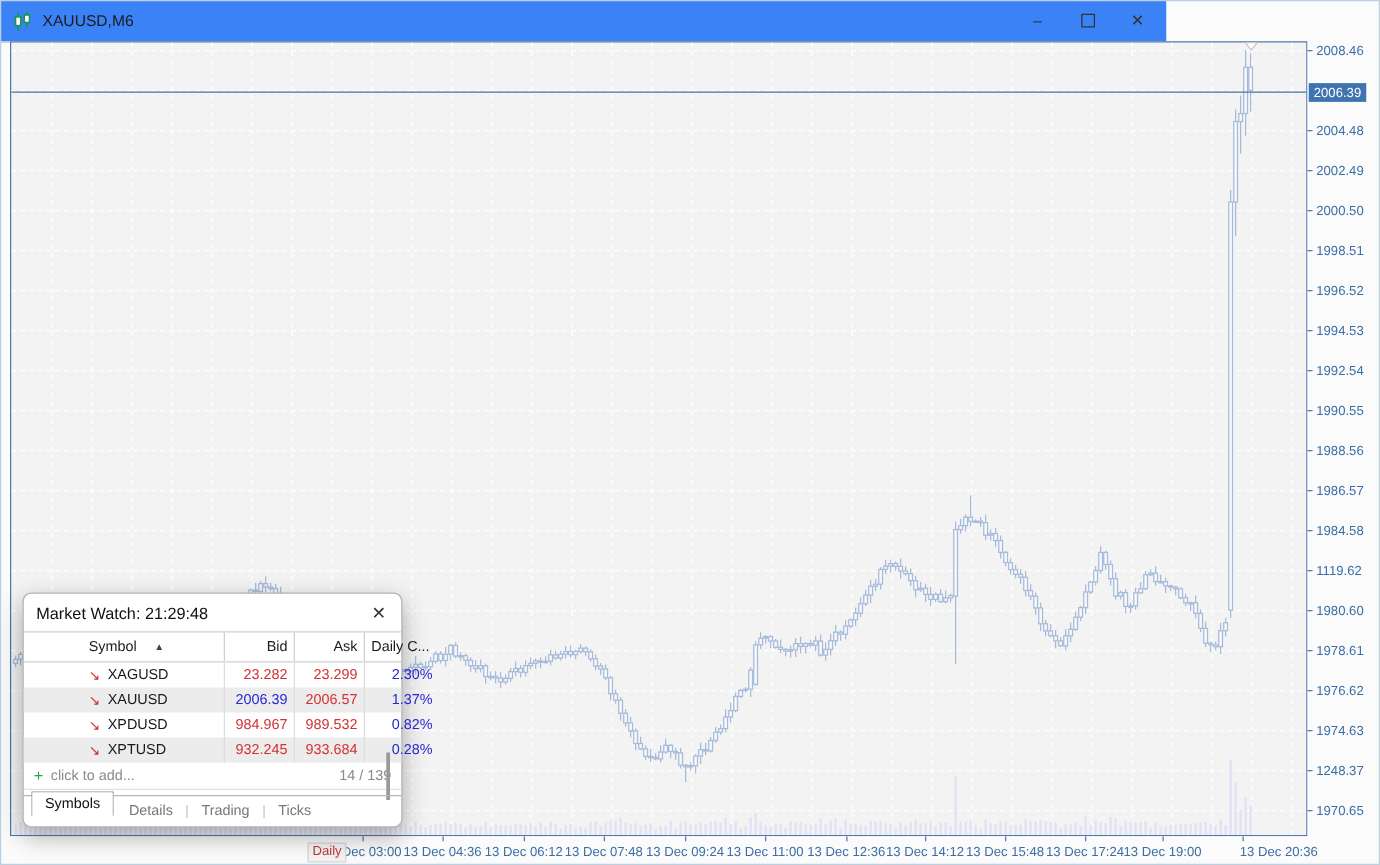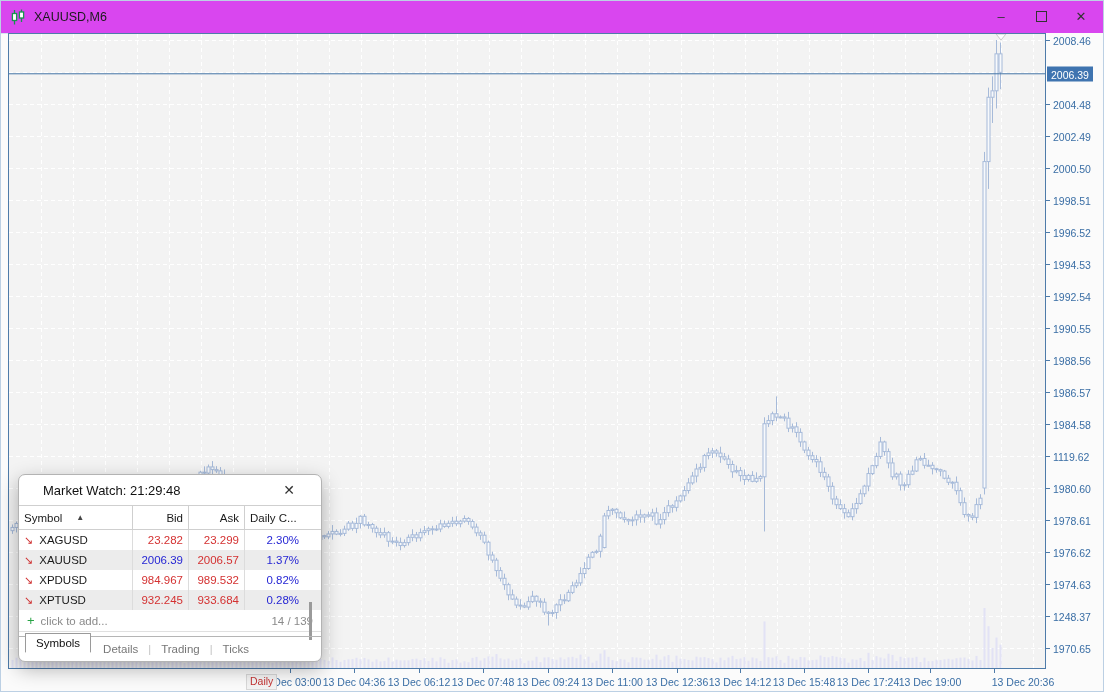--- a/index.html
+++ b/index.html
@@ -6,22 +6,22 @@
   body{
     width:1104px;height:692px;overflow:hidden;position:relative;
     background:#fbfbfb;
     font-family:"Liberation Sans", sans-serif;
     -webkit-font-smoothing:antialiased;
   }
   .outer-border{position:absolute;inset:0;border:1px solid #bcd0e4;pointer-events:none;z-index:50;}
 
   
   .titlebar{
-    position:absolute;left:0;top:0;width:1104px;height:33px;
-    background:#d946ef;border-bottom:1px solid #d4e4f2;
+    position:absolute;left:0;top:0;width:933px;height:33px;
+    background:#3b82f6;border-bottom:1px solid #d4e4f2;
     display:flex;align-items:center;
   }
   .titlebar .app-icon{width:16px;height:16px;margin-left:10px;margin-right:8px;}
   .titlebar .title{font-size:12.5px;color:#1b1b1b;}
   .titlebar .spacer{flex:1;}
   .win-btn{
     width:34px;height:26px;display:flex;align-items:center;justify-content:center;
     color:#333;font-size:13px;margin-right:6px;cursor:default;
   }
   .win-btn.max{font-size:11px;}
@@ -62,29 +62,29 @@
   }
 
   
   .mw-panel{
     position:absolute;left:18px;top:474px;width:304px;height:188px;
     background:#ffffff;border:1px solid #b3b3b3;border-radius:7px;
     box-shadow:0 7px 20px rgba(0,0,0,0.30);z-index:20;
     display:flex;flex-direction:column;box-sizing:border-box;
   }
   .mw-title{
-    height:30px;display:flex;align-items:center;padding:0 24px;
+    height:30px;display:flex;align-items:center;padding:0 10px;
     font-size:13px;color:#111;
   }
   .mw-title .t{flex:1;}
   .mw-close{font-size:14px;color:#333;cursor:default;padding:0 2px;}
   .mw-table{position:relative;border-top:1px solid #cfcfcf;}
   .mw-row{
     display:grid;grid-template-columns:113px 56px 56px 60px 1fr;
-    height:20px;align-items:center;font-size:11.5px;
+    height:20px;align-items:center;font-size:11.5px;padding-left:47px;
   }
   .mw-row.header{height:23px;border-bottom:1px solid #cfcfcf;color:#1a1a1a;}
   .mw-row.zebra{background:#ececec;}
   .mw-row .c{padding:0 5px;overflow:hidden;white-space:nowrap;box-sizing:border-box;height:100%;display:flex;align-items:center;}
   .mw-row .c.rt{justify-content:flex-end;}
   .mw-row .c.b1,.mw-row .c.b2,.mw-row .c.b3{border-left:1px solid #dcdcdc;}
   .mw-row.header .c.b1,.mw-row.header .c.b2,.mw-row.header .c.b3{border-left:1px solid #cfcfcf;}
   .mw-sym{color:#1a1a1a;}
   .mw-arrow{color:#cf2e2e;font-size:11px;margin-right:6px;}
   .sort-arrow{font-size:8px;color:#444;margin-left:14px;}

